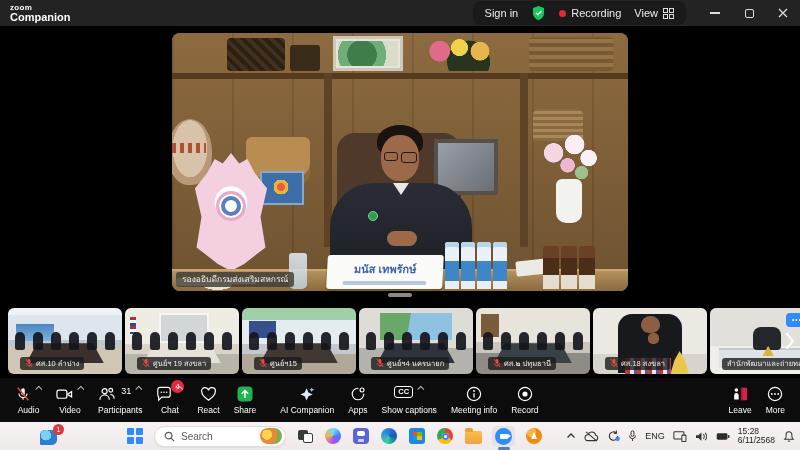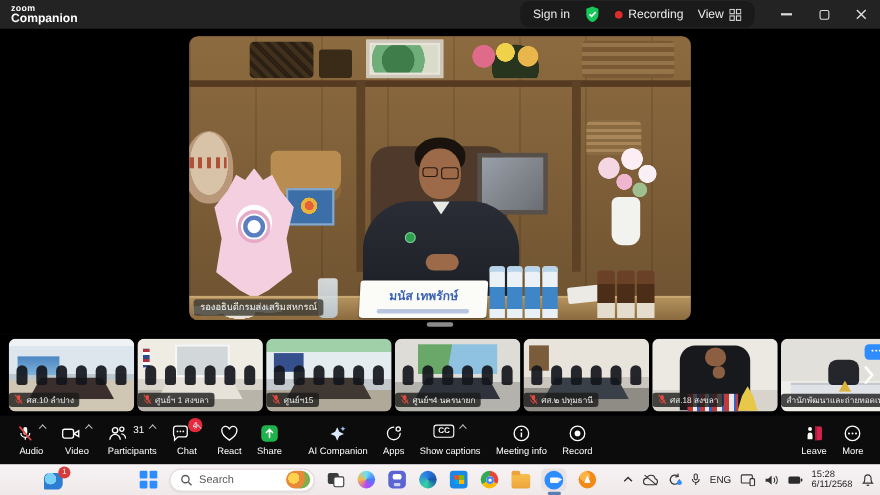--- a/index.html
+++ b/index.html
@@ -70,21 +70,21 @@
   .speaker-tag{left:4px;bottom:4px;background:rgba(62,60,52,.82);color:#f2f2ee;font-size:8.5px;line-height:11px;padding:2px 6px;border-radius:3px;white-space:nowrap}
   .handle{position:absolute;left:388px;top:267px;width:24px;height:4px;background:#8a8a8a;border-radius:2px}
 
   
   .filmstrip{position:absolute;top:303px;left:0;right:0;height:75px;display:flex;align-items:center;padding-left:8px;gap:3px;background:#000}
   .th{position:relative;flex:0 0 auto;width:114px;height:66px;border-radius:6px;overflow:hidden;background:#23262d}
   .th .sc{position:absolute;inset:0}
   .th .tbl{position:absolute;left:16%;right:16%;top:54%;height:30%;clip-path:polygon(14% 0,86% 0,100% 100%,0 100%);background:#343b45}
   .th .ppl{position:absolute;left:6%;right:6%;top:37%;height:27%;display:flex;justify-content:space-between}
   .th .ppl i{width:10px;height:100%;background:#14161c;border-radius:6px 6px 3px 3px;opacity:.92}
-  .tag{position:absolute;left:0;bottom:4px;display:flex;align-items:center;gap:3px;background:rgba(28,28,26,.8);border-radius:3px;padding:1.5px 5px;color:#f0f0f0;font-size:7.5px;line-height:9px;white-space:nowrap;max-width:104px;overflow:hidden;z-index:5}
+  .tag{position:absolute;left:12px;bottom:4px;display:flex;align-items:center;gap:3px;background:rgba(28,28,26,.8);border-radius:3px;padding:1.5px 5px;color:#f0f0f0;font-size:7.5px;line-height:9px;white-space:nowrap;max-width:104px;overflow:hidden;z-index:5}
   #t1 .sc{background:linear-gradient(180deg,#eef2f4 0 10%,#dce6ec 10% 48%,#bcc8ce 48% 57%,#cfc6b4 57%)}
   #t1 .sc::before{content:"";position:absolute;left:7%;top:25%;width:33%;height:25%;background:linear-gradient(#4c86c2,#7fb3d9)}
   #t1 .tbl{background:#3a2f2c}
   #t2 .sc{background:linear-gradient(180deg,#efece4 0 55%,#d8d4ca 55% 70%,#b8b4aa 70%)}
   #t2 .sc::before{content:"";position:absolute;left:30%;top:8%;width:40%;height:40%;background:#d2d8da;border:2px solid #f6f6f4}
   #t2 .tbl{background:#e6e2da}
   #t2 .sc::after{content:"";position:absolute;left:4%;top:14%;width:6px;height:26%;background:repeating-linear-gradient(180deg,#b03040 0 3px,#fff 3px 6px,#2b4c8c 6px 9px)}
   #t3 .sc{background:linear-gradient(180deg,#9fd0a8 0 18%,#e4ecef 18% 55%,#c2c8cc 55% 70%,#b0a898 70%)}
   #t3 .sc::before{content:"";position:absolute;left:6%;top:20%;width:24%;height:26%;background:#35508c}
   #t3 .tbl{background:#403832}
@@ -290,21 +290,21 @@
           <i></i>
           <i></i>
         </div>
       <div class="tag">
         <svg width="8" height="10" viewBox="0 0 10 12">
             <rect x="3.2" y="1" width="3.6" height="6" rx="1.8" fill="#e84a3f"></rect>
             <path d="M1.8 6.2a3.2 3.2 0 0 0 6.4 0" stroke="#e84a3f" fill="none"></path>
             <line x1="5" y1="9.4" x2="5" y2="11" stroke="#e84a3f"></line>
             <line x1="1" y1="1" x2="9" y2="11" stroke="#e84a3f" stroke-width="1.2"></line>
           </svg>
-        <span>ศูนย์ฯ 1 สงขลา</span>
+        <span>ศูนย์ฯ 19 สงขลา</span>
       </div>
     </div>
     <div class="th" id="t3">
       <div class="sc"></div>
         <div class="tbl"></div>
       <div class="ppl">
           <i></i>
           <i></i>
           <i></i>
           <i></i>

